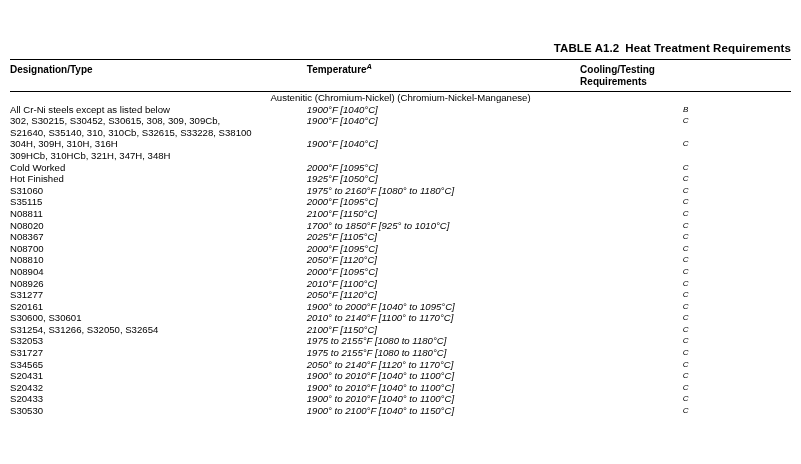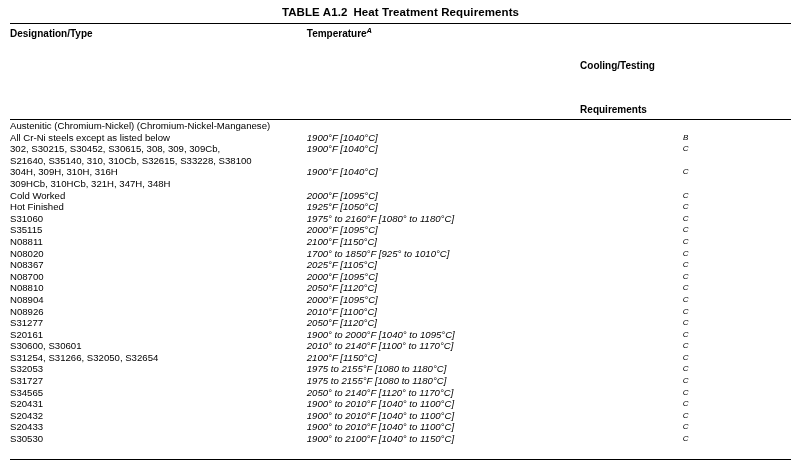--- a/index.html
+++ b/index.html
@@ -15,25 +15,26 @@
     overflow: hidden;
   }
   .page {
     position: relative;
     width: 801px;
     height: 464px;
     box-sizing: border-box;
     padding: 0 10px;
   }
   .table-title {
-    text-align: center;
+    text-align: right;
     font-size: 11.5px;
     font-weight: bold;
     padding: 6px 0 5px 0;
     letter-spacing: 0.1px;
+    margin-top: 36px;
   }
   .title-num { margin-right: 6px; }
   .rule-thick {
     border-top: 1.6px solid #000;
     width: 100%;
   }
   .rule-thin {
     border-top: 0.9px solid #000;
     width: 100%;
   }
@@ -49,30 +50,29 @@
     vertical-align: top;
     text-align: left;
   }
   .col-desig { width: 38%; }
   .col-temp  { width: 35%; }
   .col-cool  { width: 27%; }
   .hdr-sub {
     display: block;
     font-size: 10px;
     line-height: 12px;
-    margin-top: 32px;
   }
   sup.foot {
     font-size: 7.5px;
     font-style: italic;
     vertical-align: super;
     line-height: 0;
   }
   .section-row td {
-    text-align: left;
+    text-align: center;
     font-size: 9.6px;
     padding: 4px 0 3px 0;
   }
   table.ht td {
     vertical-align: top;
     padding: 0;
     line-height: 11.6px;
   }
   td.desig {
     padding-left: 6px;

